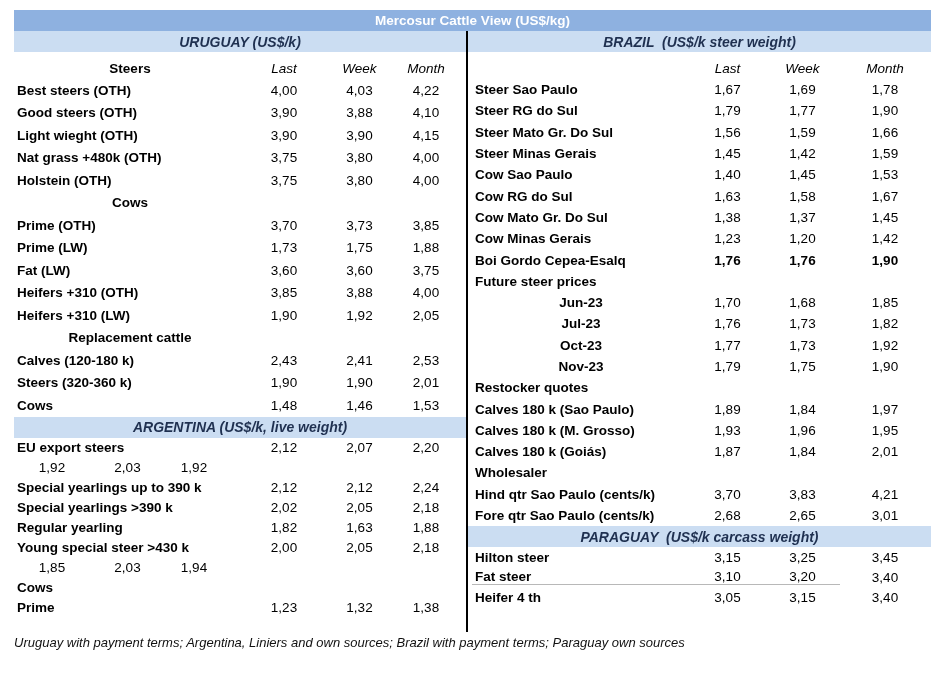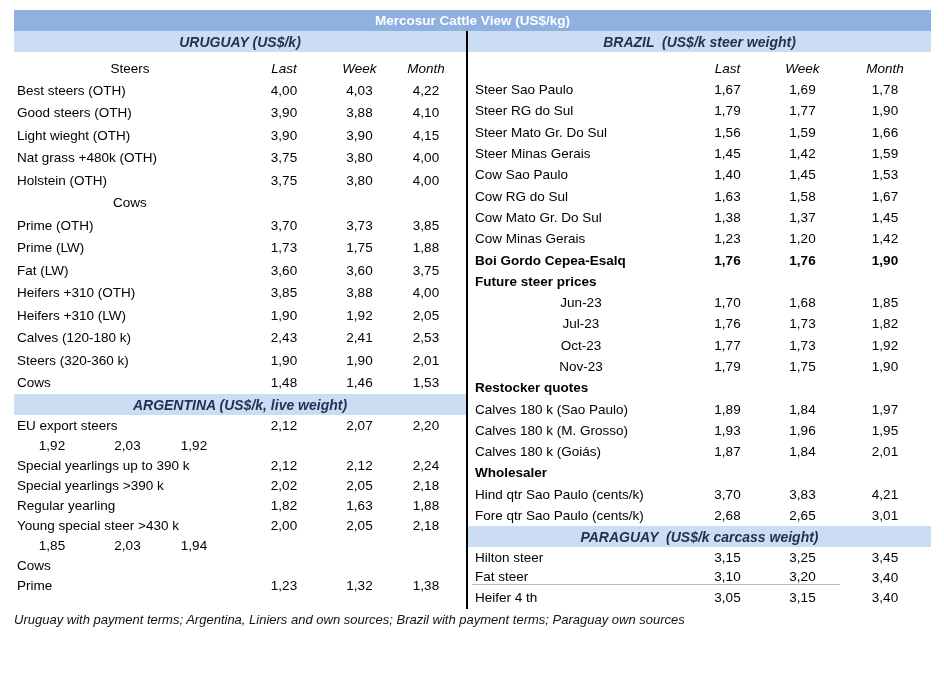--- a/index.html
+++ b/index.html
@@ -19,21 +19,21 @@
   .pane-right{width:463px;}
   .divider{width:2px;background:#000;align-self:stretch;}
   .section-bar{
     height:21px;background:#CBDDF2;color:#1F3050;font-weight:bold;font-style:italic;
     font-size:14px;display:flex;align-items:center;justify-content:center;
   }
   .section-bar span{white-space:pre;}
   .colheads{display:flex;height:27px;align-items:flex-end;padding-bottom:3px;box-sizing:border-box;font-size:13.5px;}
   .tr{display:flex;align-items:center;font-size:13.5px;}
   .td{box-sizing:border-box;display:flex;align-items:center;overflow:hidden;white-space:nowrap;}
-  .td.label{padding-left:3px;}
+  .td.label{padding-left:3px;font-weight:bold;}
   .td.center{justify-content:center;padding-left:0;}
   .td.val{justify-content:center;}
   .ital{font-style:italic;}
   .tr.bold, .bold{font-weight:bold;}
   .tick{border-left:1px solid #c8c8c8;}
   .underline{border-bottom:1px solid #b8b8b8;}
   
   .pane-left .td.label{width:232px;}
   .pane-left .td.col-last{width:76px;}
   .pane-left .td.col-week{width:75px;}
@@ -136,20 +136,26 @@
             <div class="td val col-week">3,88</div>
             <div class="td val col-month">4,00</div>
           </div>
           <div class="tr">
             <div class="td label">Heifers +310 (LW)</div>
             <div class="td val col-last">1,90</div>
             <div class="td val col-week">1,92</div>
             <div class="td val col-month">2,05</div>
           </div>
           <div class="tr">
+            <div class="td label center">Replacement cattle</div>
+            <div class="td val col-last"></div>
+            <div class="td val col-week tick"></div>
+            <div class="td val col-month tick"></div>
+          </div>
+          <div class="tr">
             <div class="td label">Calves (120-180 k)</div>
             <div class="td val col-last">2,43</div>
             <div class="td val col-week">2,41</div>
             <div class="td val col-month">2,53</div>
           </div>
           <div class="tr">
             <div class="td label">Steers (320-360 k)</div>
             <div class="td val col-last">1,90</div>
             <div class="td val col-week">1,90</div>
             <div class="td val col-month">2,01</div>

